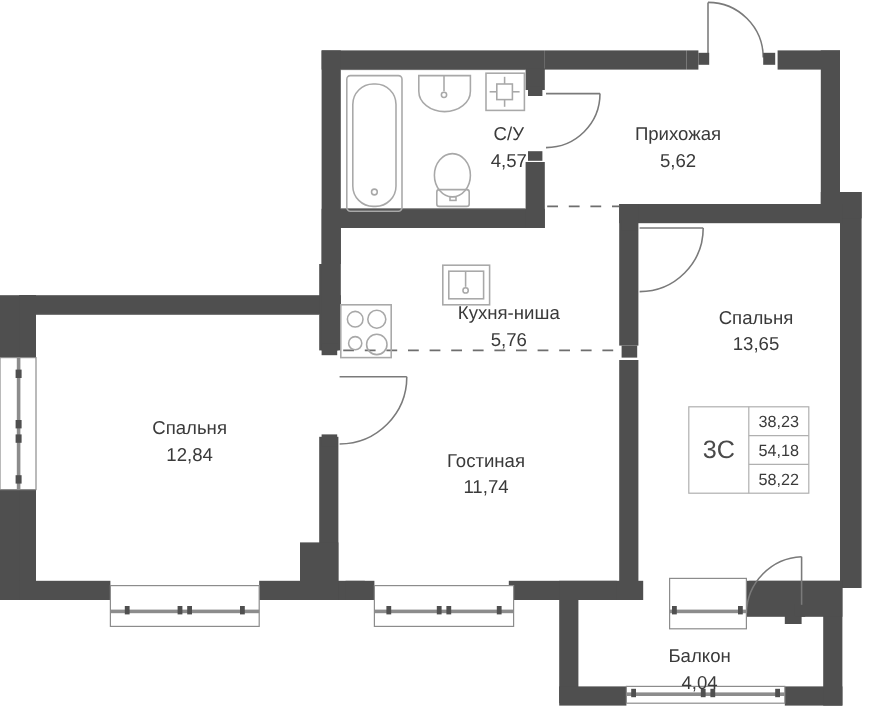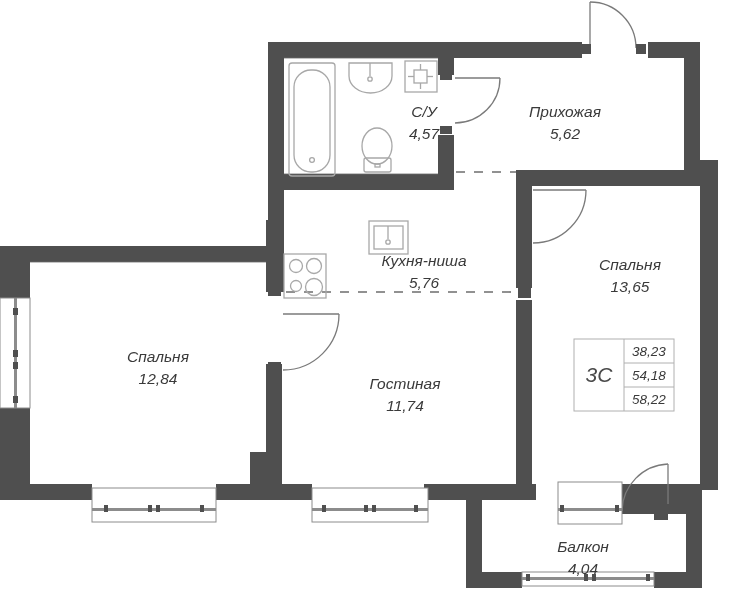--- a/index.html
+++ b/index.html
@@ -10,21 +10,20 @@
   body {
     width: 736px;
     height: 607px;
     font-family: "Liberation Sans", sans-serif;
     overflow: hidden;
   }
   #floorplan-root {
     position: relative;
     width: 701px;
     height: 607px;
-    font-style: italic;
   }
   svg#plan {
     display: block;
     width: 736px;
     height: 607px;
   }
   .room-label {
     font-family: "Liberation Sans", sans-serif;
     font-size: 15.5px;
     fill: #3a3a3a;

